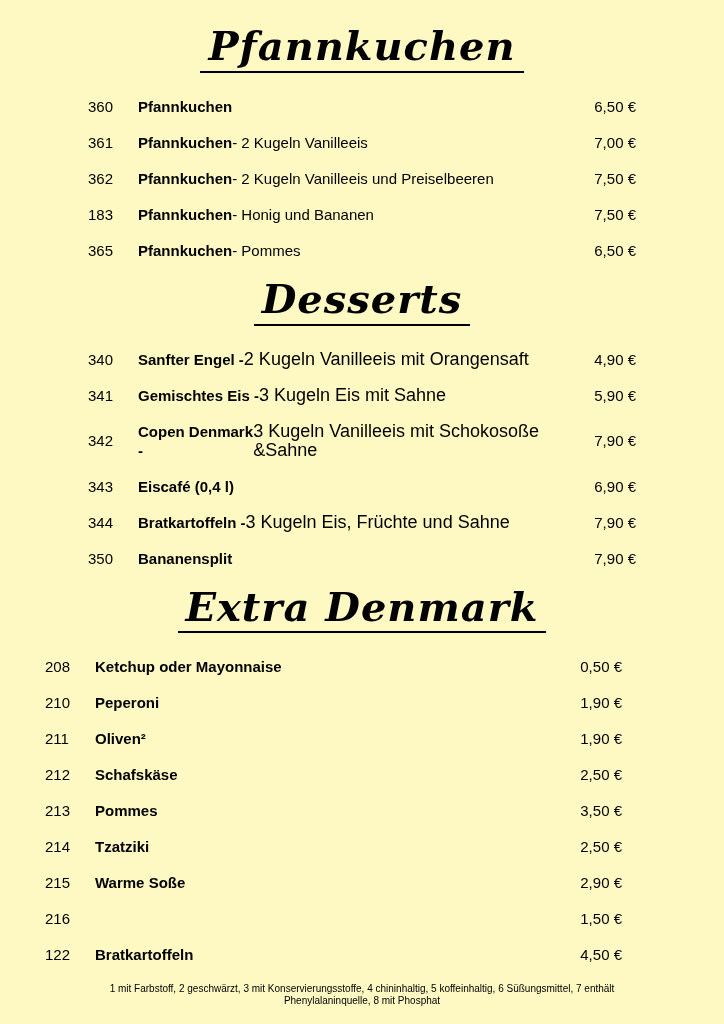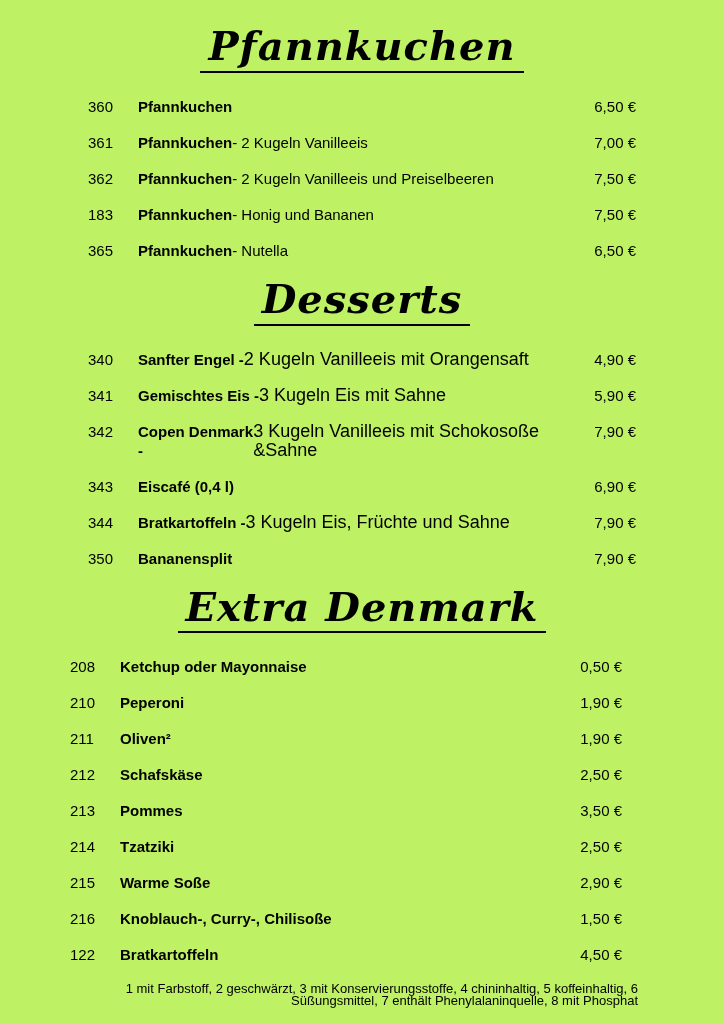--- a/index.html
+++ b/index.html
@@ -5,21 +5,21 @@
   * { box-sizing: border-box; }
   html, body { margin: 0; padding: 0; background: #ffffff; }
   body {
     font-family: "Liberation Sans", sans-serif;
     color: #000000;
   }
   .page {
     width: 724px;
     height: 1024px;
     margin: 0 auto;
-    background: #bef264;
+    background: #fef9c3;
     padding-top: 24px;
     overflow: hidden;
     position: relative;
   }
   .section-title {
     text-align: center;
     font-family: "DejaVu Serif", serif;
     font-style: italic;
     font-weight: 600;
     font-size: 40px;
@@ -32,40 +32,40 @@
     display: inline-block;
     border-bottom: 2px solid #000;
     padding: 0 8px 2px;
   }
   .items {
     padding-left: 88px;
     padding-right: 88px;
   }
   .menu-item {
     display: flex;
-    align-items: flex-start;
+    align-items: center;
     font-size: 15px;
     line-height: 19px;
     margin-bottom: 17px;
   }
   .num {
     width: 50px;
     flex: 0 0 50px;
   }
   .name { font-weight: bold; }
   .desc { white-space: pre-wrap; }
   .price { margin-left: auto; padding-left: 12px; white-space: nowrap; }
   
   .menu-section:nth-of-type(2) .desc { font-size: 18px; }
   
-  .menu-section:nth-of-type(3) .items { padding-left: 70px; padding-right: 102px; }
+  .menu-section:nth-of-type(3) .items { padding-left: 45px; padding-right: 102px; }
   .footnotes {
-    font-size: 13px;
+    font-size: 10px;
     line-height: 12px;
-    text-align: right;
+    text-align: center;
     padding: 2px 86px 0;
   }
 </style>
 </head>
 <body>
 
 <div class="page">
   <div id="sections">
   <section class="menu-section">
     <h2 class="section-title"><span class="title-text">Pfannkuchen</span></h2>
@@ -93,21 +93,21 @@
   <div class="menu-item">
     <span class="num">183</span>
     <span class="name">Pfannkuchen</span>
             <span class="desc">- Honig und Bananen</span>
     <span class="price">7,50 €</span>
   </div>
 
   <div class="menu-item">
     <span class="num">365</span>
     <span class="name">Pfannkuchen</span>
-            <span class="desc">- Nutella</span>
+            <span class="desc">- Pommes</span>
     <span class="price">6,50 €</span>
   </div>
 </div>
   </section>
 
   <section class="menu-section">
     <h2 class="section-title"><span class="title-text">Desserts</span></h2>
     <div class="items">
   <div class="menu-item">
     <span class="num">340</span>
@@ -200,21 +200,20 @@
 
   <div class="menu-item">
     <span class="num">215</span>
     <span class="name">Warme Soße</span>
             <span class="desc"></span>
     <span class="price">2,90 €</span>
   </div>
 
   <div class="menu-item">
     <span class="num">216</span>
-    <span class="name">Knoblauch-, Curry-, Chilisoße</span>
             <span class="desc"></span>
     <span class="price">1,50 €</span>
   </div>
 
   <div class="menu-item">
     <span class="num">122</span>
     <span class="name">Bratkartoffeln</span>
             <span class="desc"></span>
     <span class="price">4,50 €</span>
   </div>

